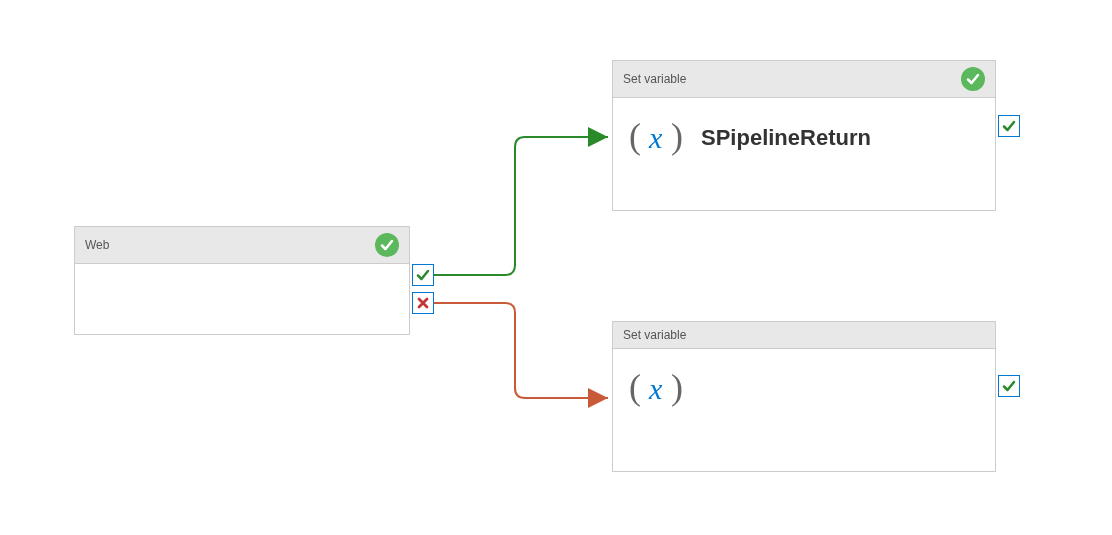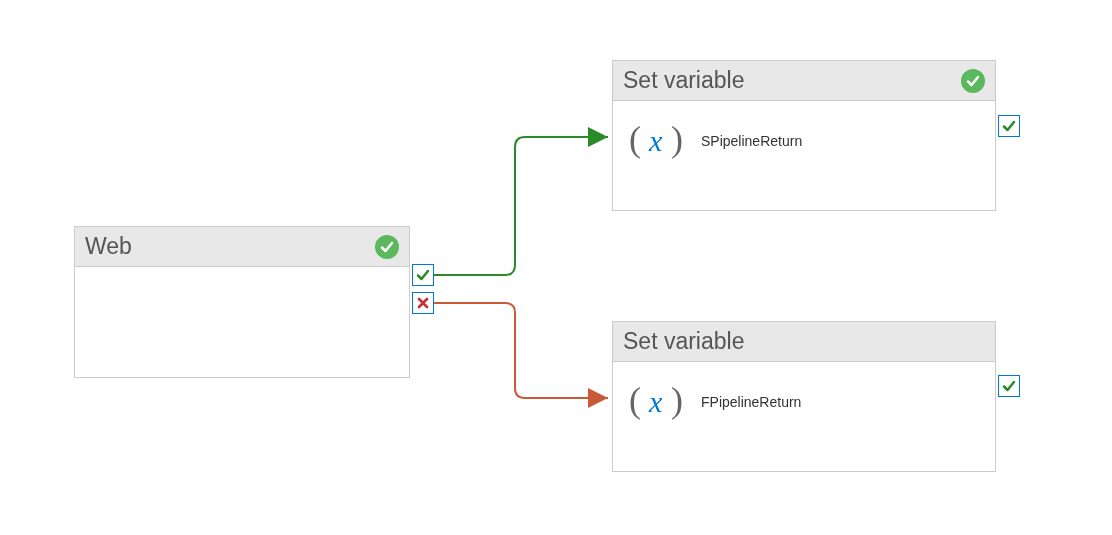--- a/index.html
+++ b/index.html
@@ -19,38 +19,38 @@
     .activity-node {
       position: absolute;
       border: 1px solid #ccc;
       background: #fff;
       display: flex;
       flex-direction: column;
     }
     .activity-header {
       background: #e8e8e8;
       padding: 6px 10px;
-      font-size: 23px;
+      font-size: 12px;
       color: #555;
       font-weight: 400;
       display: flex;
       align-items: center;
       justify-content: space-between;
       border-bottom: 1px solid #ccc;
     }
     .activity-body {
       display: flex;
       align-items: center;
       padding: 18px 16px;
       gap: 16px;
     }
     .activity-name {
-      font-size: 14px;
+      font-size: 22px;
       color: #333;
-      font-weight: 400;
+      font-weight: 700;
     }
     .status-circle {
       width: 24px;
       height: 24px;
       border-radius: 50%;
       background: #5cb85c;
       display: flex;
       align-items: center;
       justify-content: center;
     }
@@ -99,21 +99,21 @@
       <marker id="arrow-red" markerWidth="12" markerHeight="12" refX="10" refY="5" orient="auto">
         <path d="M0,0 L10,5 L0,10 Z" fill="#c85a3a"></path>
       </marker>
     </defs>
 
     <path d="M 434 275 L 505 275 Q 515 275 515 265 L 515 147 Q 515 137 525 137 L 608 137" fill="none" stroke="#2a8a2a" stroke-width="2" marker-end="url(#arrow-green)"></path>
 
     <path d="M 434 303 L 505 303 Q 515 303 515 313 L 515 388 Q 515 398 525 398 L 608 398" fill="none" stroke="#c85a3a" stroke-width="2" marker-end="url(#arrow-red)"></path>
   </svg>
 
-  <div class="activity-node" style="left:74px; top:226px; width:336px; height:152px">
+  <div class="activity-node" style="left:74px; top:226px; width:336px; height:109px">
     <div class="activity-header">
       <span>Web</span>
       <span class="status-circle">
         <svg viewBox="0 0 16 16">
             <path d="M3 8.5 L6.5 12 L13 4" fill="none" stroke="#fff" stroke-width="2.5" stroke-linecap="round" stroke-linejoin="round"></path>
           </svg>
       </span>
     </div>
   </div>
 
@@ -159,21 +159,20 @@
       <span>Set variable</span>
     </div>
     <div class="activity-body">
       <span>
         <svg class="icon-variable" viewBox="0 0 56 40">
           <text x="0" y="32" font-size="36" fill="#666" font-family="Georgia, serif">(</text>
           <text x="20" y="32" font-size="30" fill="#0078d4" font-family="Georgia, serif" font-style="italic">x</text>
           <text x="42" y="32" font-size="36" fill="#666" font-family="Georgia, serif">)</text>
         </svg>
       </span>
-      <span class="activity-name">FPipelineReturn</span>
     </div>
   </div>
   <div class="output-badge success" style="left:998px; top:375px">
     <svg viewBox="0 0 16 16" width="16" height="16">
         <path d="M3 8.5 L6.5 12 L13 4" fill="none" stroke-width="2.5" stroke-linecap="round" stroke-linejoin="round"></path>
       </svg>
   </div>
 
 </div>
 

